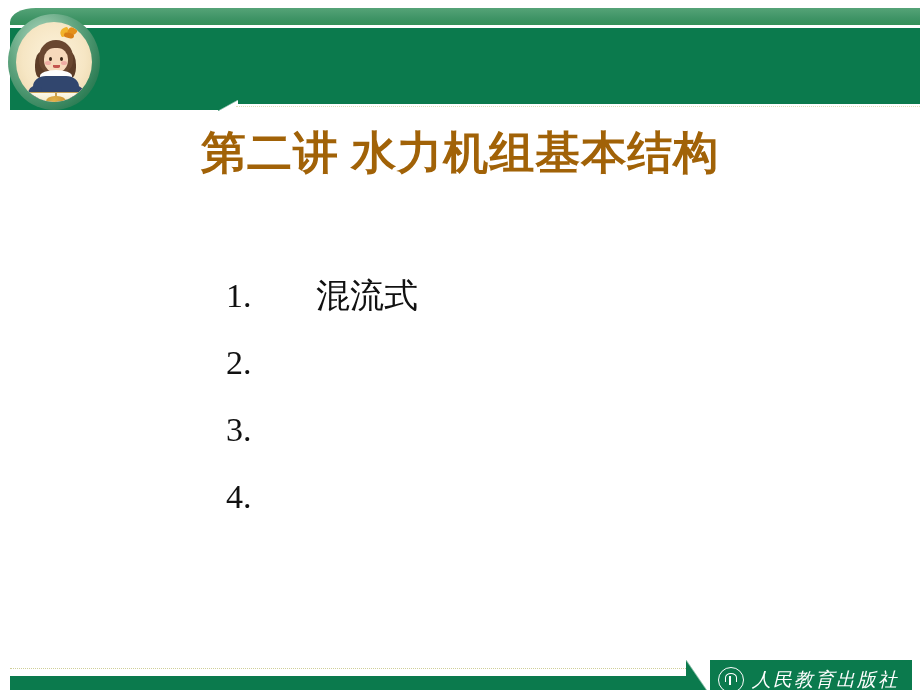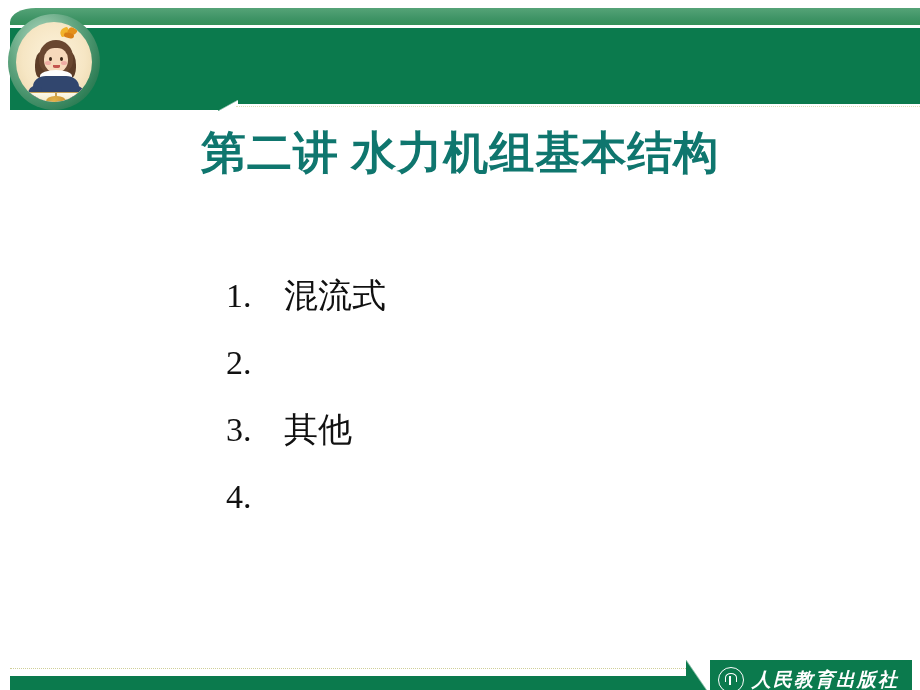--- a/index.html
+++ b/index.html
@@ -188,21 +188,21 @@
   
   .med-clip { position:absolute; inset:0; border-radius:50%; overflow:hidden; }
 
   
   .slide-title {
     position: absolute;
     left: 0;
     top: 124px;
     width: 920px;
     text-align: center;
-    color: #0f766e;
+    color: #a16207;
     font-family: "Liberation Serif", "DejaVu Serif", serif;
     font-weight: bold;
     font-size: 45px;
     line-height: 58px;
     letter-spacing: 1px;
     white-space: nowrap;
   }
 
   
   .bullet-list {
@@ -220,30 +220,30 @@
     font-size: 34px;
     line-height: 67px;
   }
   .bullet-num {
     width: 58px;
     flex: 0 0 58px;
     text-align: left;
   }
   .bullet-text {
     white-space: nowrap;
+    margin-left: 32px;
   }
 
   
   .footer-wrap {
     position: absolute;
     left: 0;
     bottom: 0;
     width: 768px;
     height: 58px;
-    font-weight: bold;
   }
   .footer-dotted {
     position: absolute;
     left: 10px;
     top: 36px;
     width: 690px;
     height: 0;
     border-top: 1px dotted #cfcf9a;
   }
   .footer-bar-left {
@@ -359,21 +359,20 @@
 <div class="bullet-list">
   <div class="bullet-row">
     <span class="bullet-num">1.</span>
     <span class="bullet-text">混流式</span>
   </div>
   <div class="bullet-row">
     <span class="bullet-num">2.</span>
   </div>
   <div class="bullet-row">
     <span class="bullet-num">3.</span>
-    <span class="bullet-text">其他</span>
   </div>
   <div class="bullet-row">
     <span class="bullet-num">4.</span>
   </div>
 </div>
 
 <div class="footer-wrap">
   <div class="footer-dotted"></div>
   <div class="footer-bar-left"></div>
   <div class="footer-ramp"></div>

